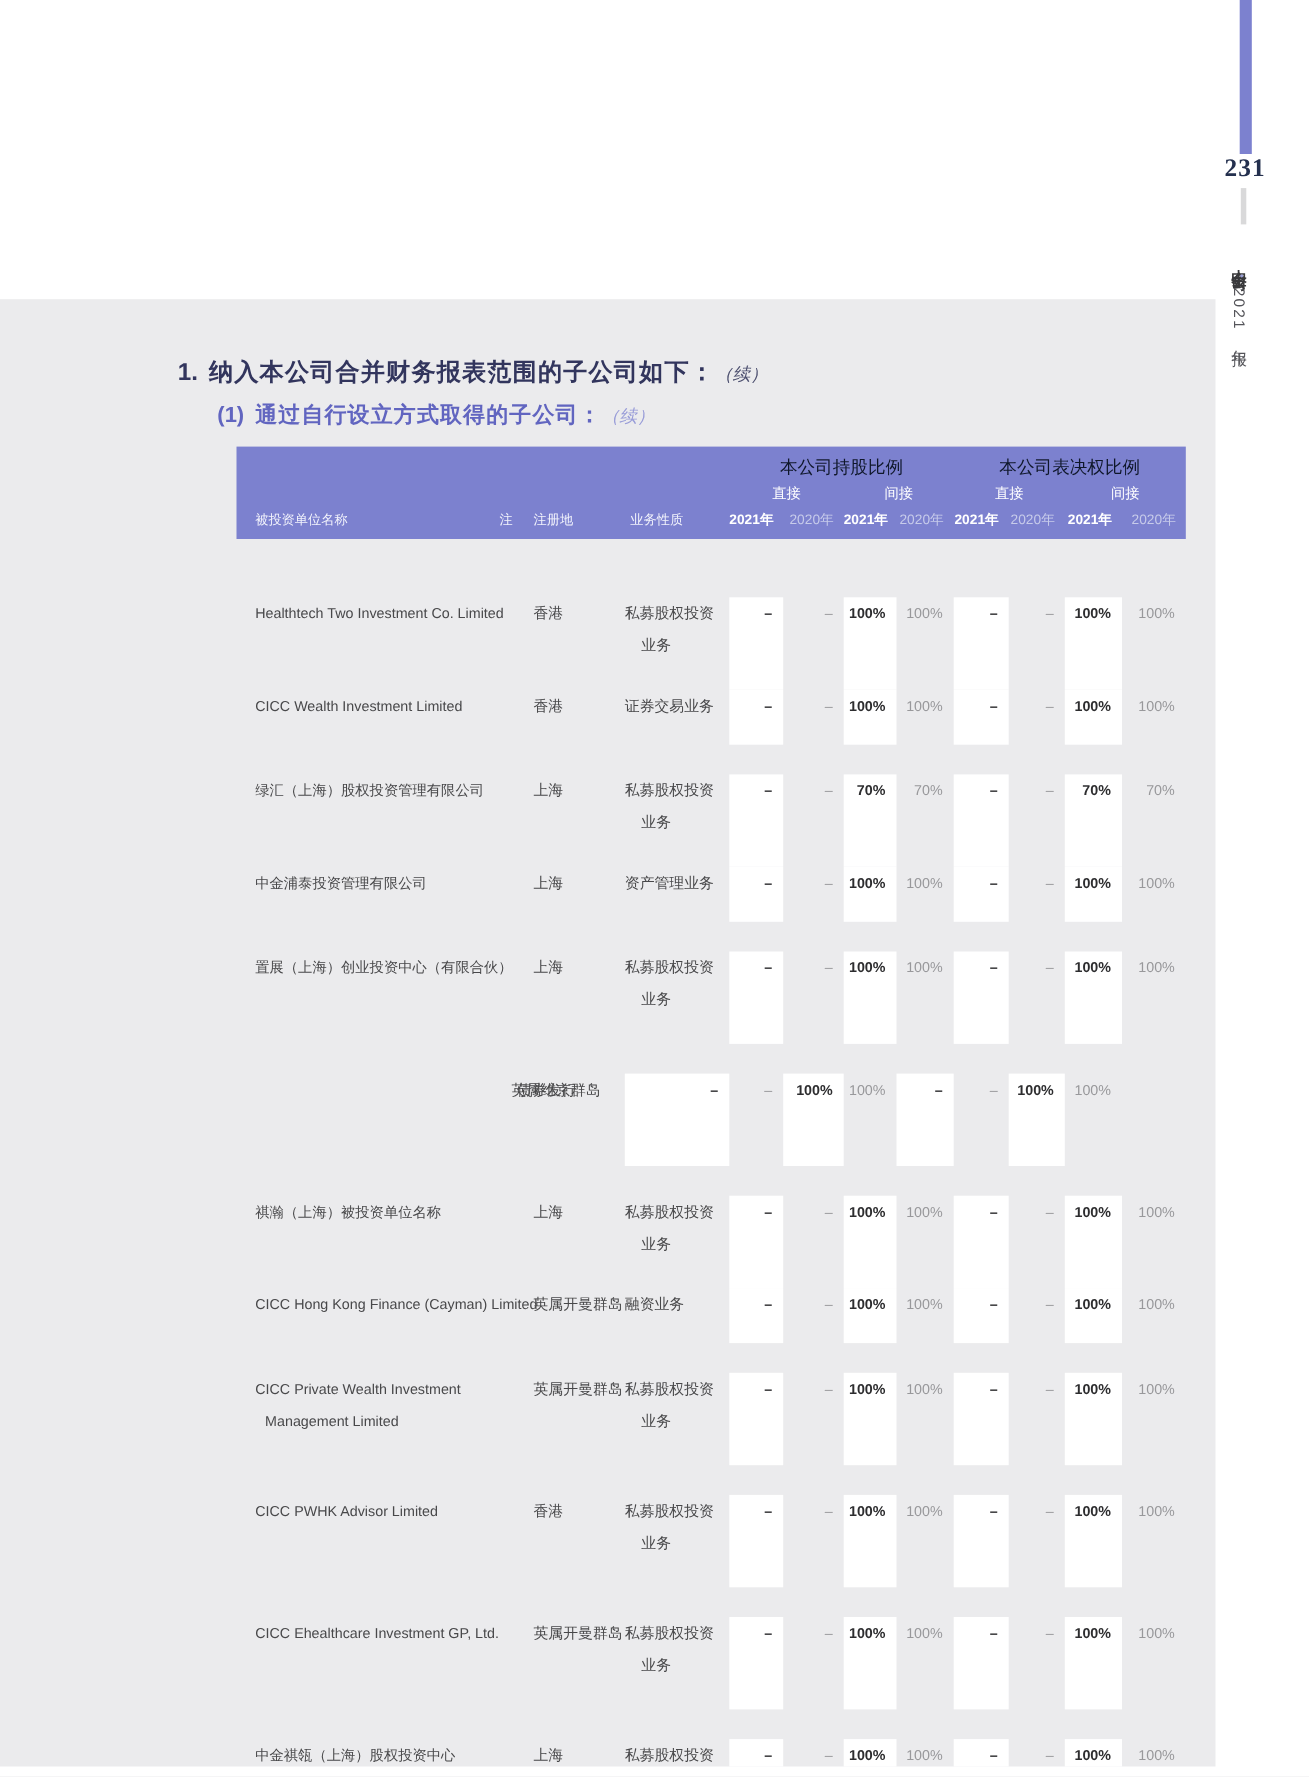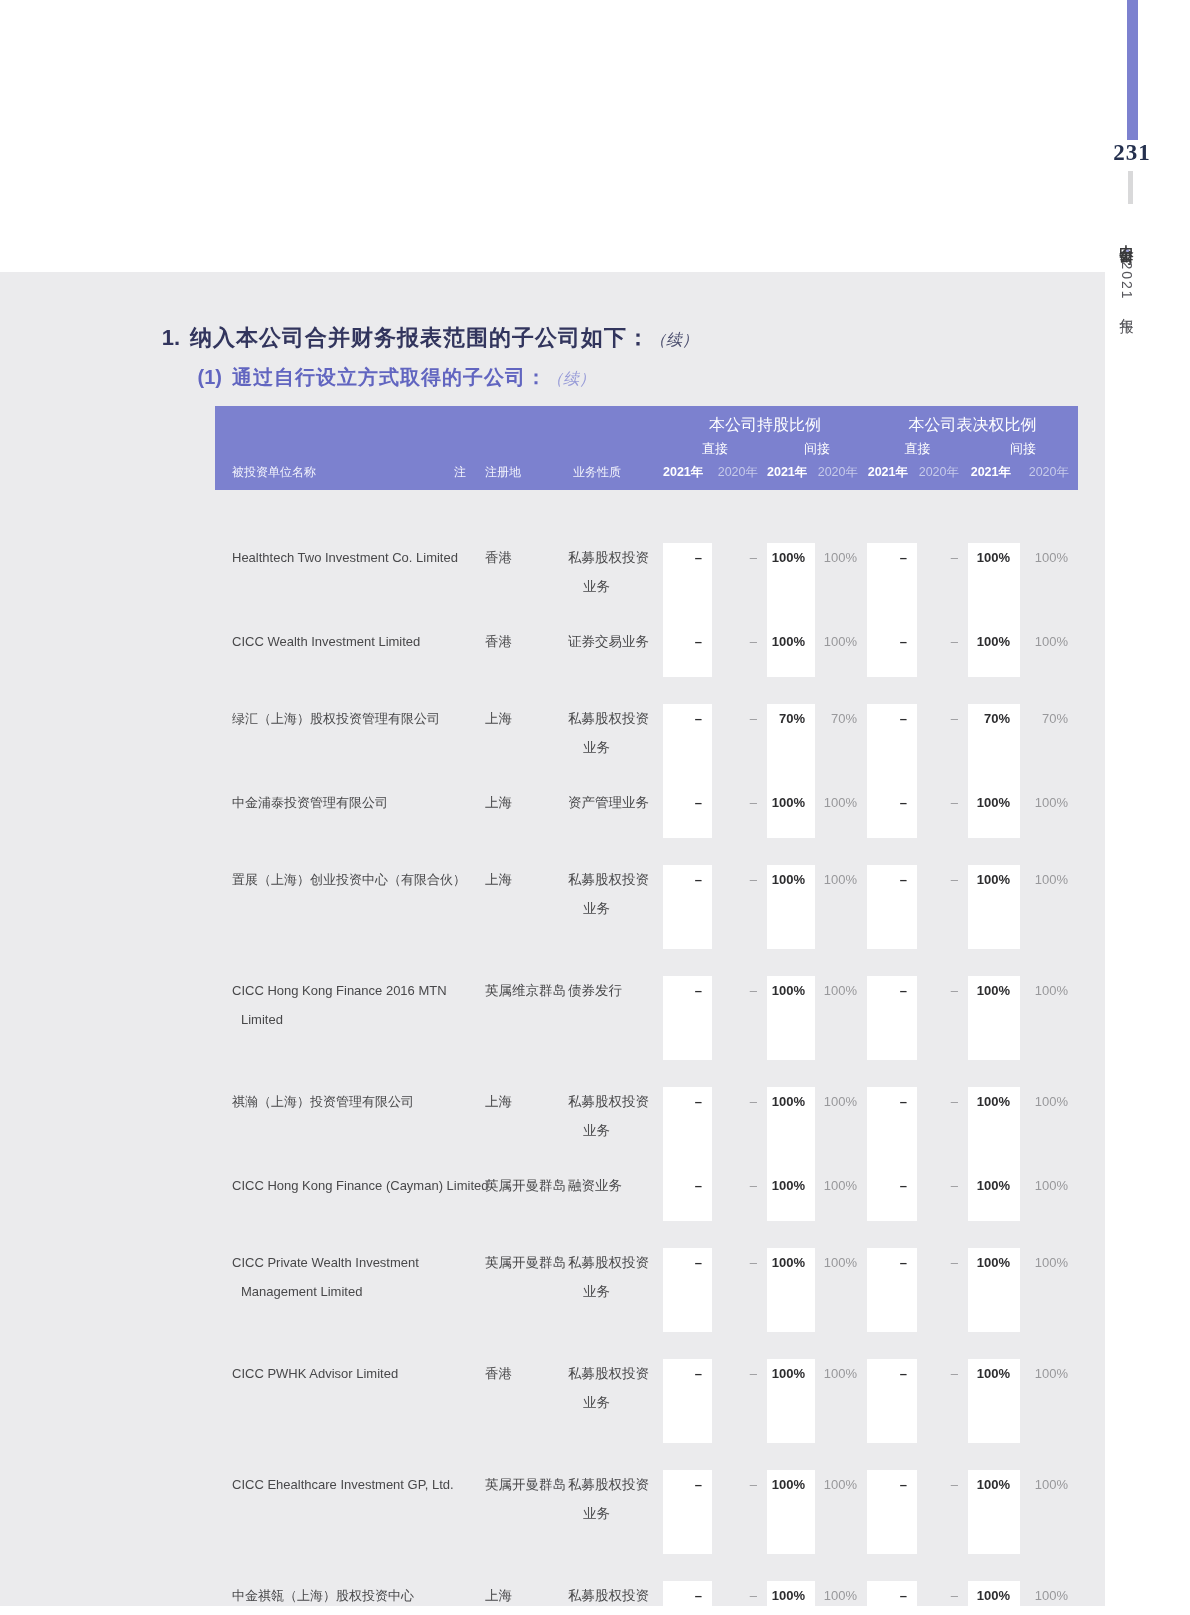--- a/index.html
+++ b/index.html
@@ -71,21 +71,21 @@
   }
   .thead{
     display:grid;
     grid-template-columns:var(--cols);
     grid-template-rows:30px 22px 32px;
     height:84px;padding-top:0;
     background:#7c81cf;
     color:#eef0fa;
   }
   .thead div{white-space:nowrap;}
-  .hg{grid-row:1;align-self:end;text-align:center;font-size:16px;color:#ffffff;}
+  .hg{grid-row:1;align-self:end;text-align:center;font-size:16px;color:#0f172a;}
   .hg1{grid-column:5/9;}
   .hg2{grid-column:9/13;}
   .hs{grid-row:2;align-self:end;text-align:center;font-size:13px;color:#ffffff;}
   .hs1{grid-column:5/7;} .hs2{grid-column:7/9;} .hs3{grid-column:9/11;} .hs4{grid-column:11/13;}
   .hc{grid-row:3;align-self:end;padding-bottom:9px;font-size:12px;color:#f2f3fc;}
   .hc-name{grid-column:1;padding-left:17px;}
   .hc-note{grid-column:2;text-align:center;}
   .hc-loc{grid-column:3;padding-left:15px;}
   .hc-biz{grid-column:4;padding-left:5px;}
   .hy{grid-row:3;align-self:end;padding-bottom:9px;text-align:right;padding-right:9px;font-size:12.5px;margin-top:28px;}
@@ -248,41 +248,37 @@
           <div class="cell num y1 hl">–</div>
           <div class="cell num y0">–</div>
           <div class="cell num y1 hl">100%</div>
           <div class="cell num y0">100%</div>
           <div class="cell num y1 hl">–</div>
           <div class="cell num y0">–</div>
           <div class="cell num y1 hl">100%</div>
           <div class="cell num y0">100%</div>
         </div>
         <div class="trow tall">
-          <div class="cell c-name">
-            <div class="line">CICC Hong Kong Finance 2016 MTN</div>
-            <div class="line cont2">Limited</div>
-          </div>
           <div class="cell c-note"></div>
           <div class="cell c-loc">英属维京群岛</div>
           <div class="cell c-biz">
             <div class="line">债券发行</div>
           </div>
           <div class="cell num y1 hl">–</div>
           <div class="cell num y0">–</div>
           <div class="cell num y1 hl">100%</div>
           <div class="cell num y0">100%</div>
           <div class="cell num y1 hl">–</div>
           <div class="cell num y0">–</div>
           <div class="cell num y1 hl">100%</div>
           <div class="cell num y0">100%</div>
         </div>
         <div class="trow tall">
           <div class="cell c-name">
-            <div class="line">祺瀚（上海）投资管理有限公司</div>
+            <div class="line">祺瀚（上海）被投资单位名称</div>
           </div>
           <div class="cell c-note"></div>
           <div class="cell c-loc">上海</div>
           <div class="cell c-biz">
             <div class="line">私募股权投资</div>
             <div class="line cont2">业务</div>
           </div>
           <div class="cell num y1 hl">–</div>
           <div class="cell num y0">–</div>
           <div class="cell num y1 hl">100%</div>

